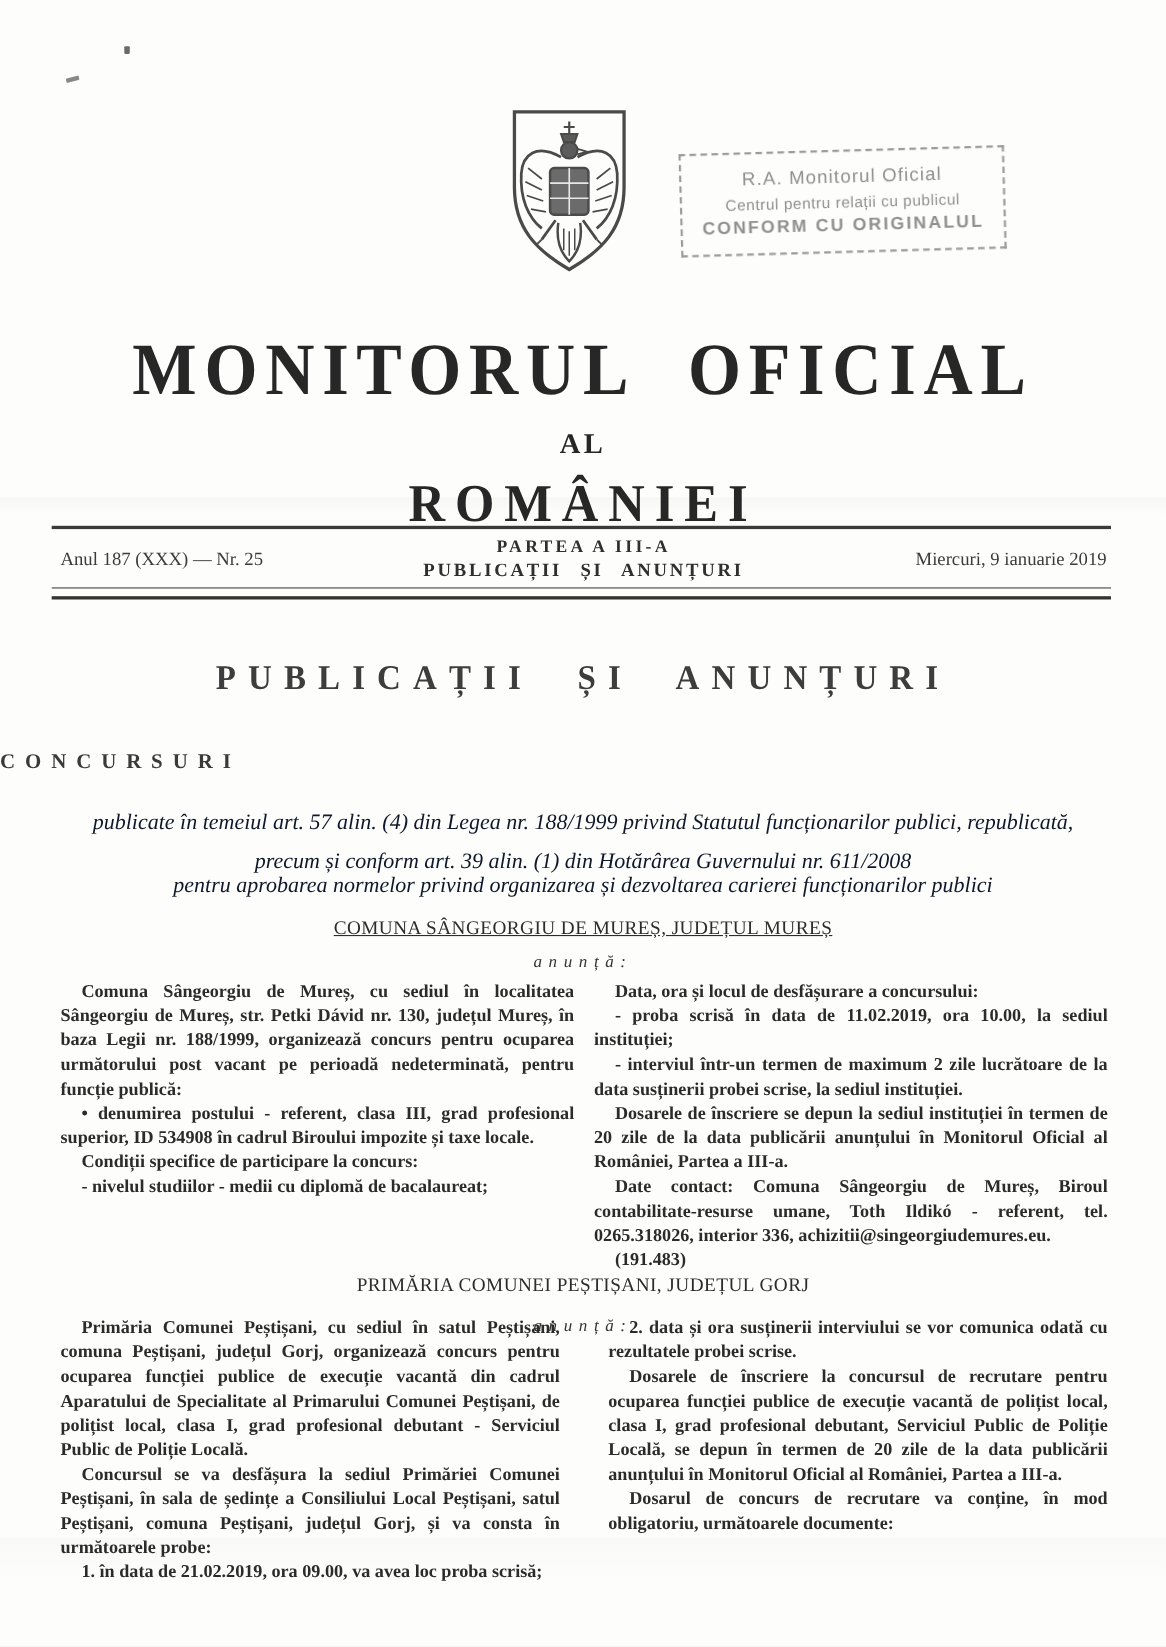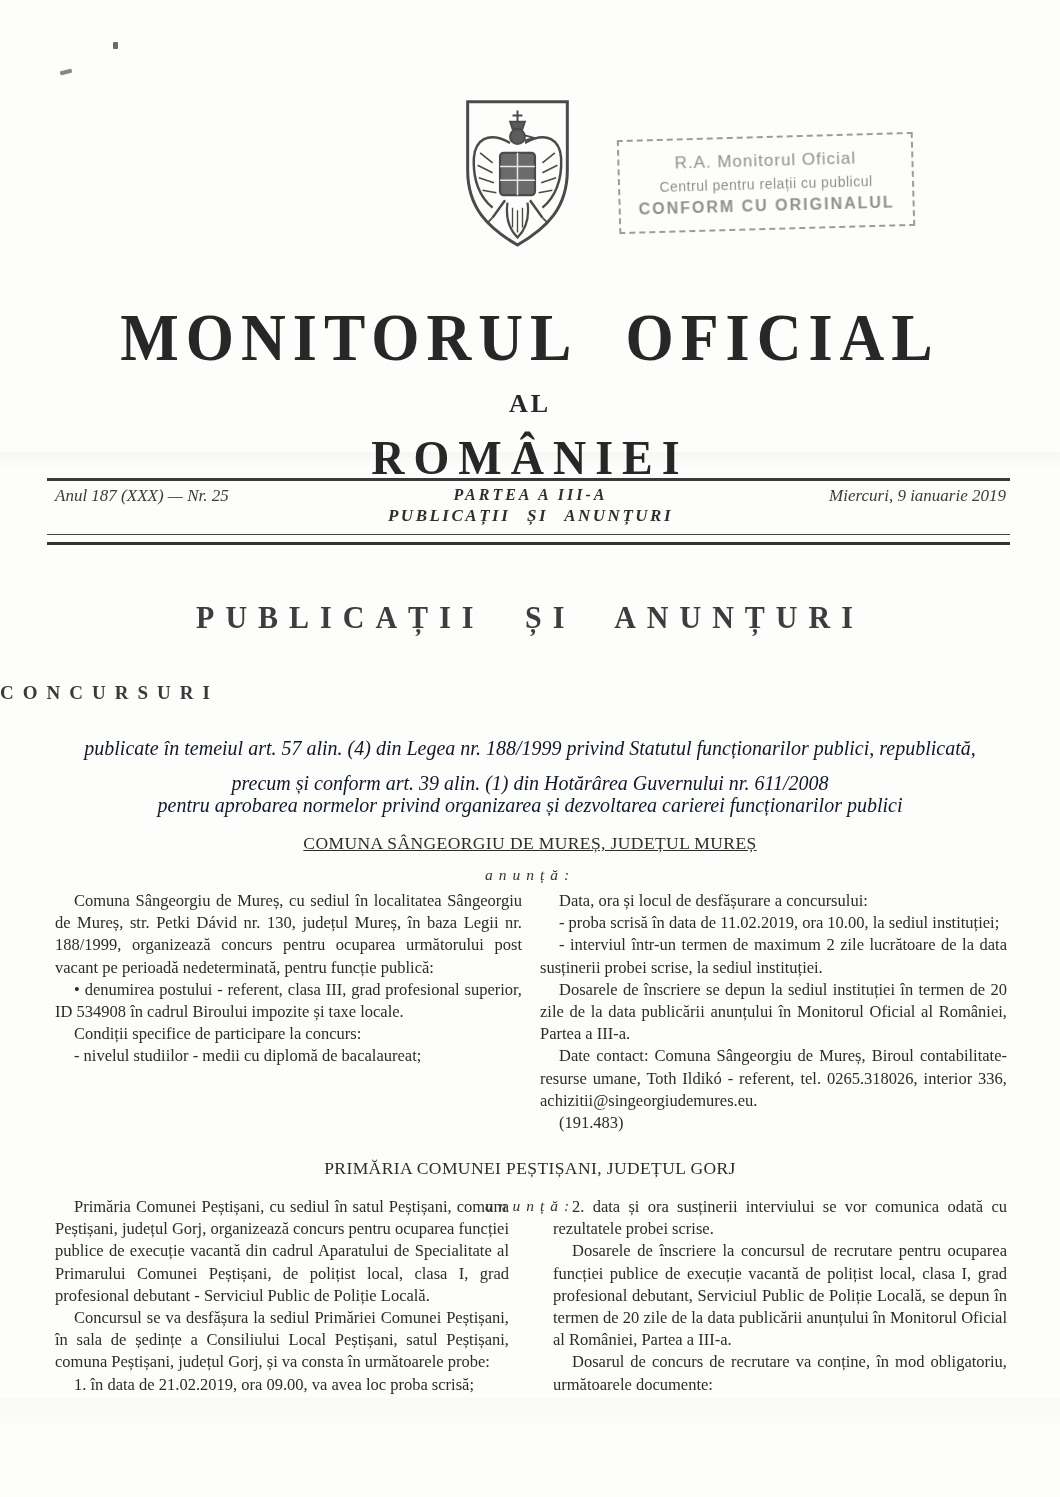--- a/index.html
+++ b/index.html
@@ -35,21 +35,21 @@
   .stamp .s3{font-size:16px;letter-spacing:2px;font-weight:bold;}
 
   
   .masthead{position:absolute;left:0;top:302px;width:100%;text-align:center;color:#272727;}
   .mast1{font-size:62px;letter-spacing:7px;word-spacing:28px;font-weight:bold;transform:scaleY(1.08);}
   .mast2{font-size:26px;letter-spacing:3px;font-weight:bold;margin-top:16px;}
   .mast3{font-size:46px;letter-spacing:9px;font-weight:bold;margin-top:12px;transform:scaleY(1.05);}
 
   
   .rule-top{position:absolute;left:47px;top:478px;width:963px;height:3px;background:#3a3a3a;}
-  .headerbar{position:absolute;left:47px;top:486px;width:963px;height:46px;display:flex;font-style:italic;}
+  .headerbar{position:absolute;left:47px;top:486px;width:963px;height:46px;display:flex;align-items:center;}
   .hb-left{width:300px;font-size:17px;text-align:left;padding-left:8px;color:#3b3b3b;}
   .hb-center{flex:1;text-align:center;color:#2f2f2f;}
   .hb-center .c1{font-size:16px;font-weight:bold;letter-spacing:3px;}
   .hb-center .c2{font-size:17px;font-weight:bold;letter-spacing:2.5px;word-spacing:10px;margin-top:2px;}
   .hb-right{width:300px;font-size:17px;text-align:right;padding-right:4px;color:#3b3b3b;}
   .rule-dbl{position:absolute;left:47px;top:534px;width:963px;height:7px;border-top:1.5px solid #444;border-bottom:3px solid #333;}
 
   
   .sec-title{position:absolute;left:0;top:600px;width:100%;text-align:center;
     font-size:30px;font-weight:bold;letter-spacing:11px;word-spacing:22px;color:#3d3d3d;transform:scaleY(1.05);}
@@ -66,21 +66,21 @@
   .org.o2{top:1158px;}
   .announce{position:absolute;left:0;width:100%;text-align:center;font-style:italic;font-size:15.5px;letter-spacing:6px;color:#333;}
   .announce.a1{top:866px;}
   .announce.a2{top:1197px;}
 
   
   .cols{position:absolute;left:55px;width:952px;display:flex;gap:18px;}
   .cols.c1{top:890px;}
   .cols.c2{top:1196px;gap:44px;}
   .col{width:467px;font-size:16.5px;line-height:22.2px;text-align:justify;color:#2b2b2b;}
-  .col p{margin:0;text-indent:19px;}
+  .col p{margin:0;text-indent:19px;font-weight:bold;}
   .soft{filter:blur(.22px);}
 </style>
 </head>
 <body>
 
 <div class="page">
 
   <div class="smudge" style="left:113px;top:42px;width:5px;height:7px;"></div>
   <div class="smudge" style="left:60px;top:70px;width:12px;height:4px;transform:rotate(-15deg);opacity:.8;"></div>
   <div class="scanband" style="top:452px;height:16px;"></div>

